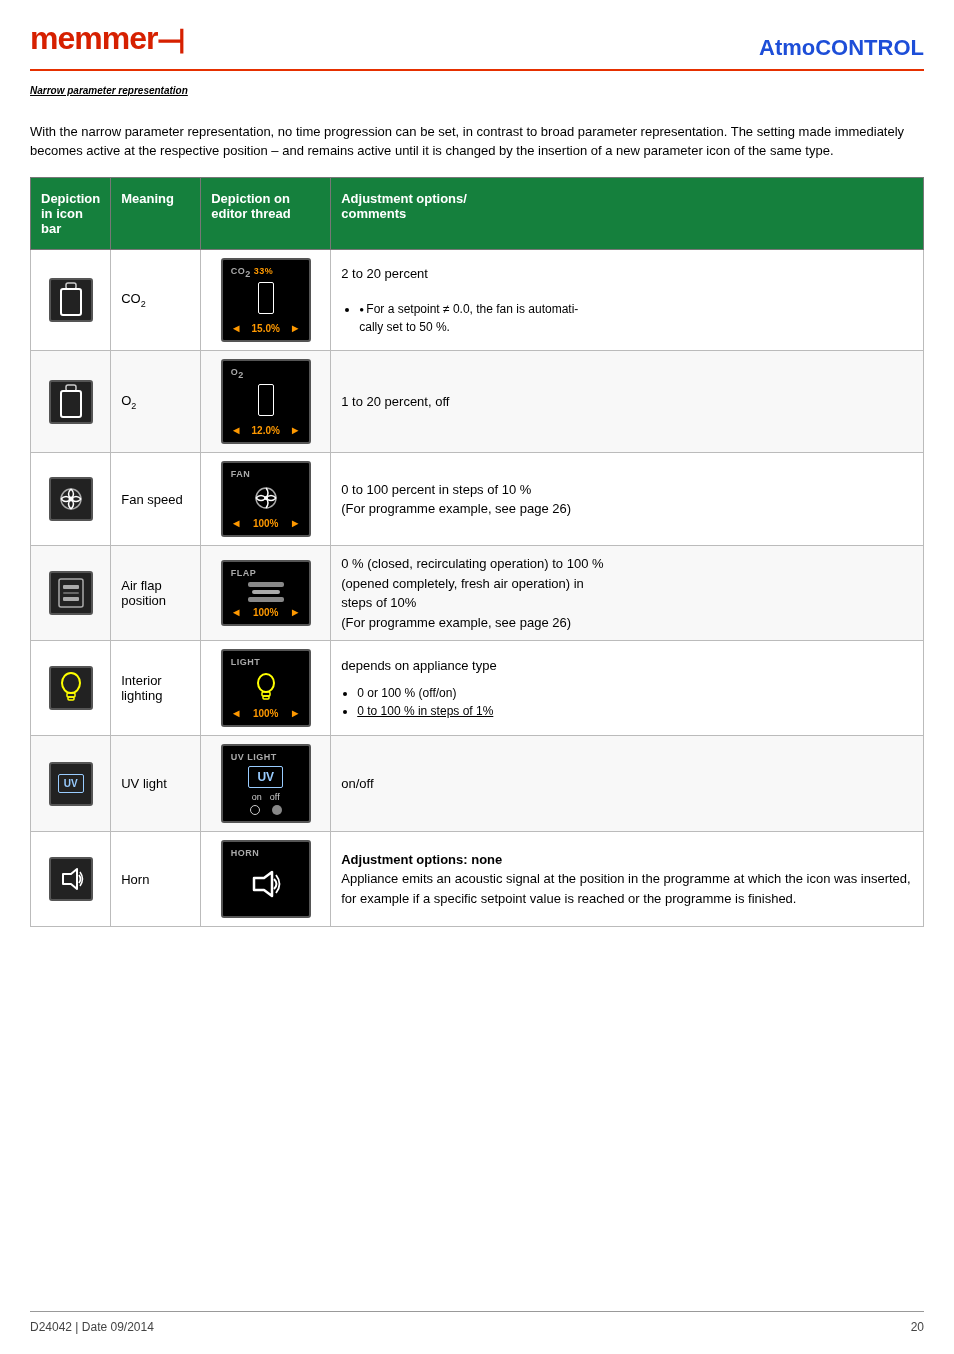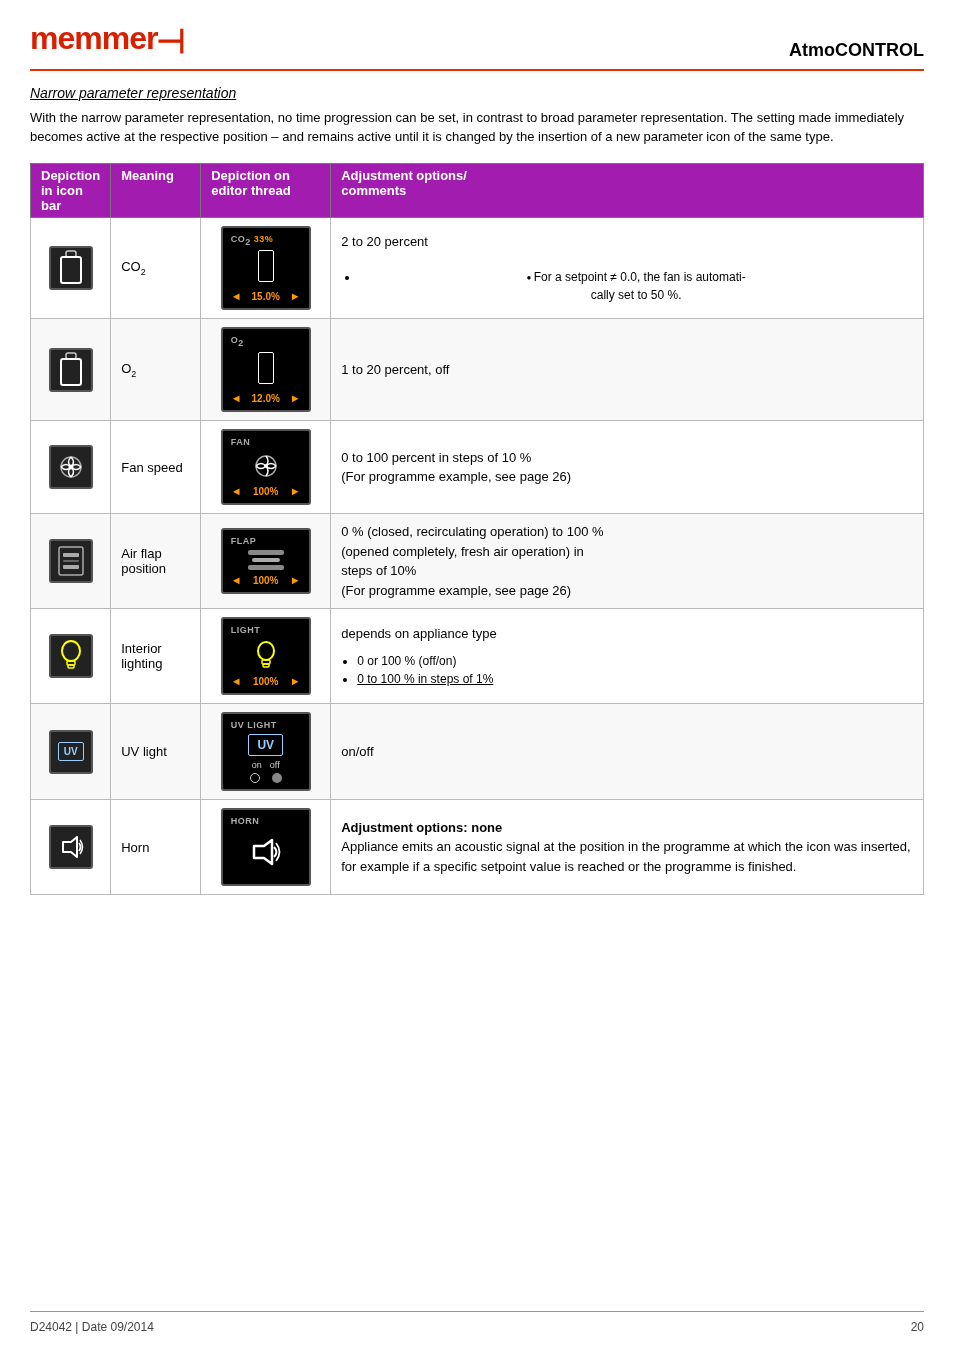--- a/index.html
+++ b/index.html
@@ -29,48 +29,48 @@
       margin-bottom: 14px;
     }
     .logo {
       font-size: 32px;
       font-weight: 900;
       letter-spacing: -1px;
       color: #d62000;
       font-family: Arial Black, Arial, sans-serif;
     }
     .app-title {
-      font-size: 18px;
+      font-size: 22px;
       font-weight: bold;
-      color: #000000;
+      color: #1d4ed8;
       align-self: flex-end;
     }
     
     .section-heading {
       text-decoration: underline;
       font-style: italic;
-      font-weight: normal;
-      font-size: 14px;
-      margin-bottom: 7px;
+      font-weight: bold;
+      font-size: 10px;
+      margin-bottom: 26px;
     }
     .intro-text {
       font-size: 13px;
       line-height: 1.5;
       margin-bottom: 16px;
     }
     
     .param-table {
       width: 100%;
       border-collapse: collapse;
       border: 1px solid #999;
     }
     .param-table th {
-      background: #a21caf;
+      background: #15803d;
       color: #fff;
-      padding: 4px 10px;
+      padding: 13px 10px;
       font-size: 13px;
       text-align: left;
       border: 1px solid #777;
       vertical-align: top;
     }
     .param-table td {
       border: 1px solid #bbb;
       padding: 8px 10px;
       vertical-align: middle;
     }
@@ -216,21 +216,21 @@
             </div>
             <div class="dep-value-row">
               <span class="dep-arrow">◄</span>
               <span class="dep-value" style="font-size:10px;">15.0%</span>
               <span class="dep-arrow">►</span>
             </div>
           </div>
         </td>
         <td class="cell-adjustment">
           <div>2 to 20 percent</div>
-          <ul class="adj-bullet" style="margin-top:16px; padding-left: 14px; text-align: center;">
+          <ul class="adj-bullet" style="margin-top:16px; padding-left: 14px;">
             <li style="list-style:disc; margin-left:4px; font-size:12px;">For a setpoint ≠ 0.0, the fan is automati-<br>cally set to 50 %.</li>
           </ul>
         </td>
       </tr>
 
       <tr>
         <td class="cell-icon">
           <div class="icon-box">
             <svg width="32" height="38" viewBox="0 0 32 38">
               <rect x="11" y="2" width="10" height="6" rx="2" fill="none" stroke="#ccc" stroke-width="1.5"></rect>

